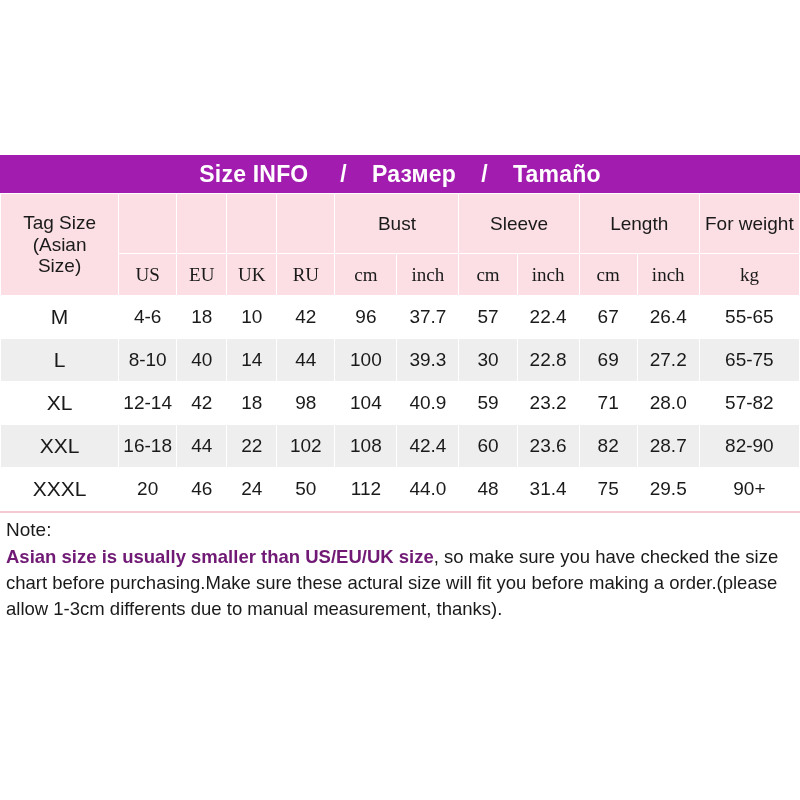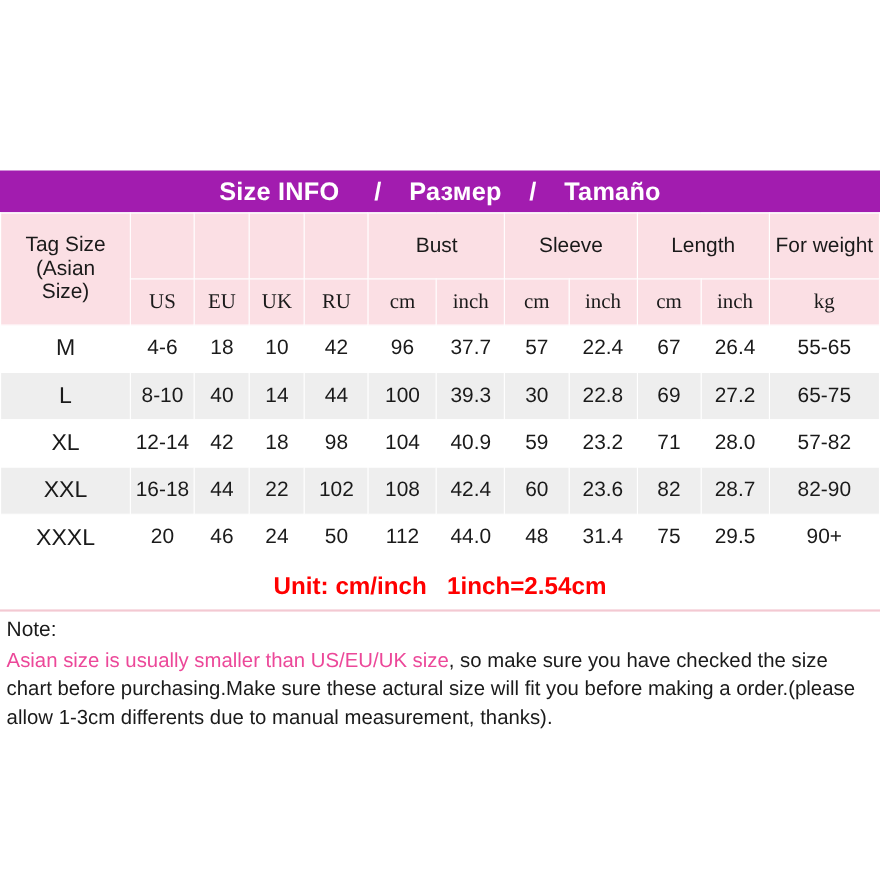--- a/index.html
+++ b/index.html
@@ -114,21 +114,21 @@
     font-size: 19px;
     color: #1a1a1a;
     line-height: 1.35;
   }
   .note-body {
     font-size: 18.5px;
     line-height: 1.42;
     color: #1a1a1a;
     margin-top: 1px;
   }
-  .red { color: #ec4899; }
+  .red { color: #701a75; font-weight: bold; }
 </style>
 </head>
 <body>
 
 <div id="chart-wrap">
 
   <div class="banner">
     <span class="banner-text">Size INFO</span>
     <span class="banner-text">   /  </span>
     <span class="banner-text">Размер</span>
@@ -248,22 +248,19 @@
         <td>44.0</td>
         <td>48</td>
         <td>31.4</td>
         <td>75</td>
         <td>29.5</td>
         <td>90+</td>
       </tr>
     </tbody>
   </table>
 
-  <div class="unit-line">
-    <span class="u1">Unit: cm/inch   1inch=2.54cm</span>
-  </div>
 
   <div class="note-block">
     <div class="note-title">Note:</div>
     <div class="note-body"><span class="red">Asian size is usually smaller than US/EU/UK size</span><span>, so make sure you have checked the size chart before purchasing.Make sure these actural size will fit you before making a order.(please allow 1-3cm differents due to manual measurement, thanks).</span></div>
   </div>
 
 </div>
 
 </body></html>

